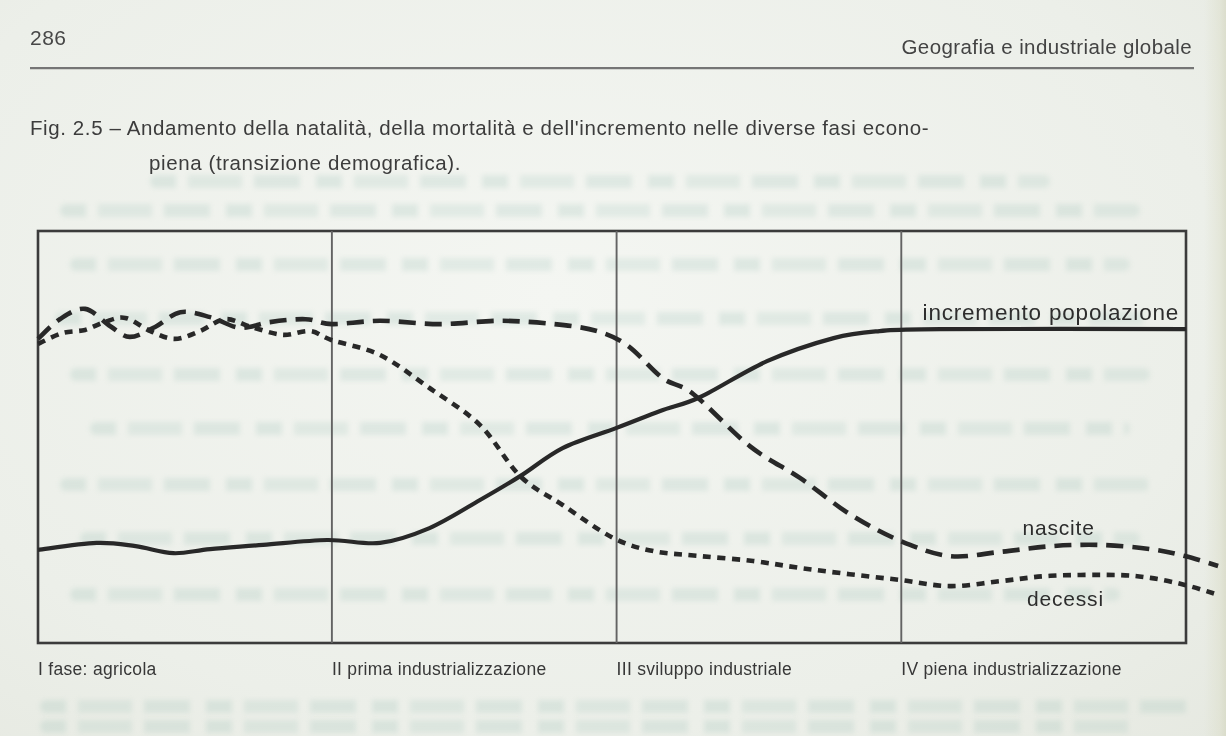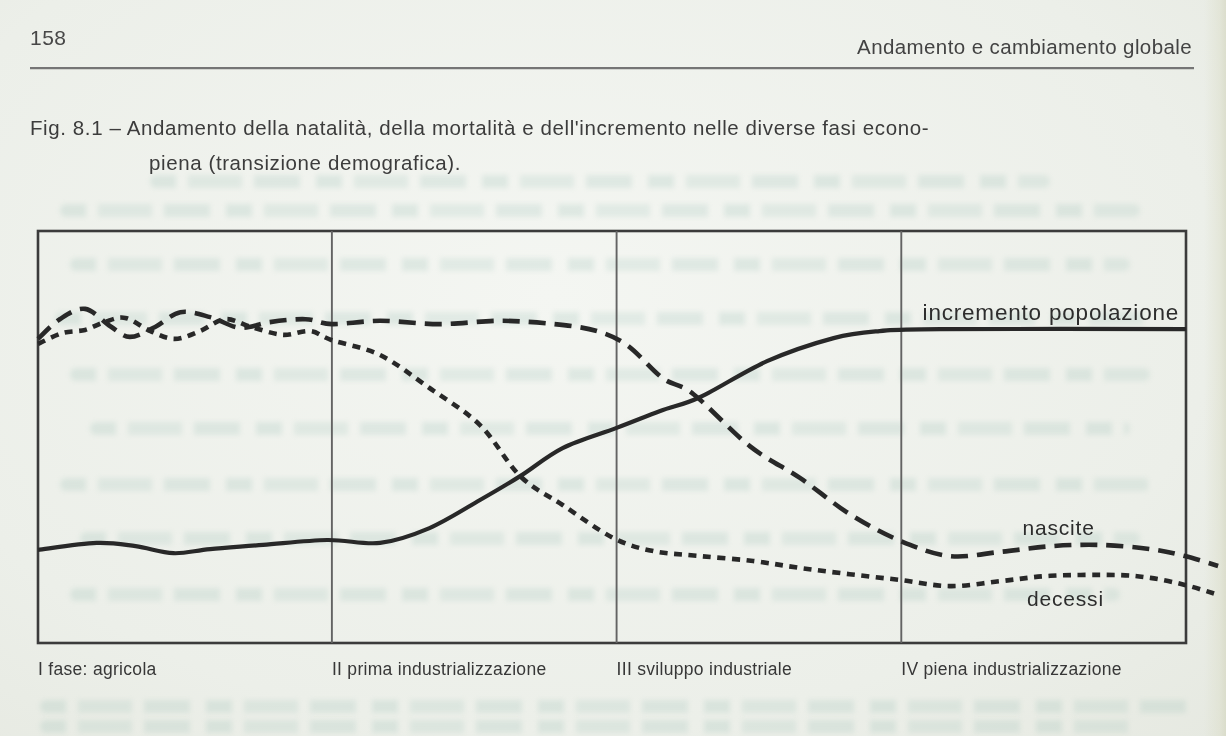--- a/index.html
+++ b/index.html
@@ -49,26 +49,26 @@
 <div class="abs bleed" style="left:55px;top:312px;width:1100px;"></div>
 <div class="abs bleed" style="left:70px;top:368px;width:1080px;"></div>
 <div class="abs bleed" style="left:90px;top:422px;width:1040px;"></div>
 <div class="abs bleed" style="left:60px;top:478px;width:1090px;"></div>
 <div class="abs bleed" style="left:80px;top:532px;width:1060px;"></div>
 <div class="abs bleed" style="left:70px;top:588px;width:1050px;"></div>
 <div class="abs bleed" style="left:40px;top:700px;width:1150px;"></div>
 <div class="abs bleed" style="left:40px;top:720px;width:1100px;"></div>
 <div class="abs page-edge"></div>
 
-<div class="abs page-number">158</div>
-<div class="abs running-header">Andamento e cambiamento globale</div>
+<div class="abs page-number">286</div>
+<div class="abs running-header">Geografia e industriale globale</div>
 <div class="abs header-rule"></div>
 
 <div class="abs figure-caption">
-  <div class="line1">Fig. 8.1 – Andamento della natalità, della mortalità e dell'incremento nelle diverse fasi econo-</div>
+  <div class="line1">Fig. 2.5 – Andamento della natalità, della mortalità e dell'incremento nelle diverse fasi econo-</div>
   <div class="line2">piena (transizione demografica).</div>
 </div>
 
 <svg class="abs chart" width="1226" height="490" viewBox="0 0 1226 490" xmlns="http://www.w3.org/2000/svg">
     <rect x="38" y="8" width="1148" height="412" class="frame"></rect>
     <text x="38" y="452" class="phase-label">I fase: agricola</text>
     <line x1="331.88800000000003" y1="8" x2="331.88800000000003" y2="420" class="divider"></line>
     <text x="331.88800000000003" y="452" class="phase-label">II prima industrializzazione</text>
     <line x1="616.592" y1="8" x2="616.592" y2="420" class="divider"></line>
     <text x="616.592" y="452" class="phase-label">III sviluppo industriale</text>

